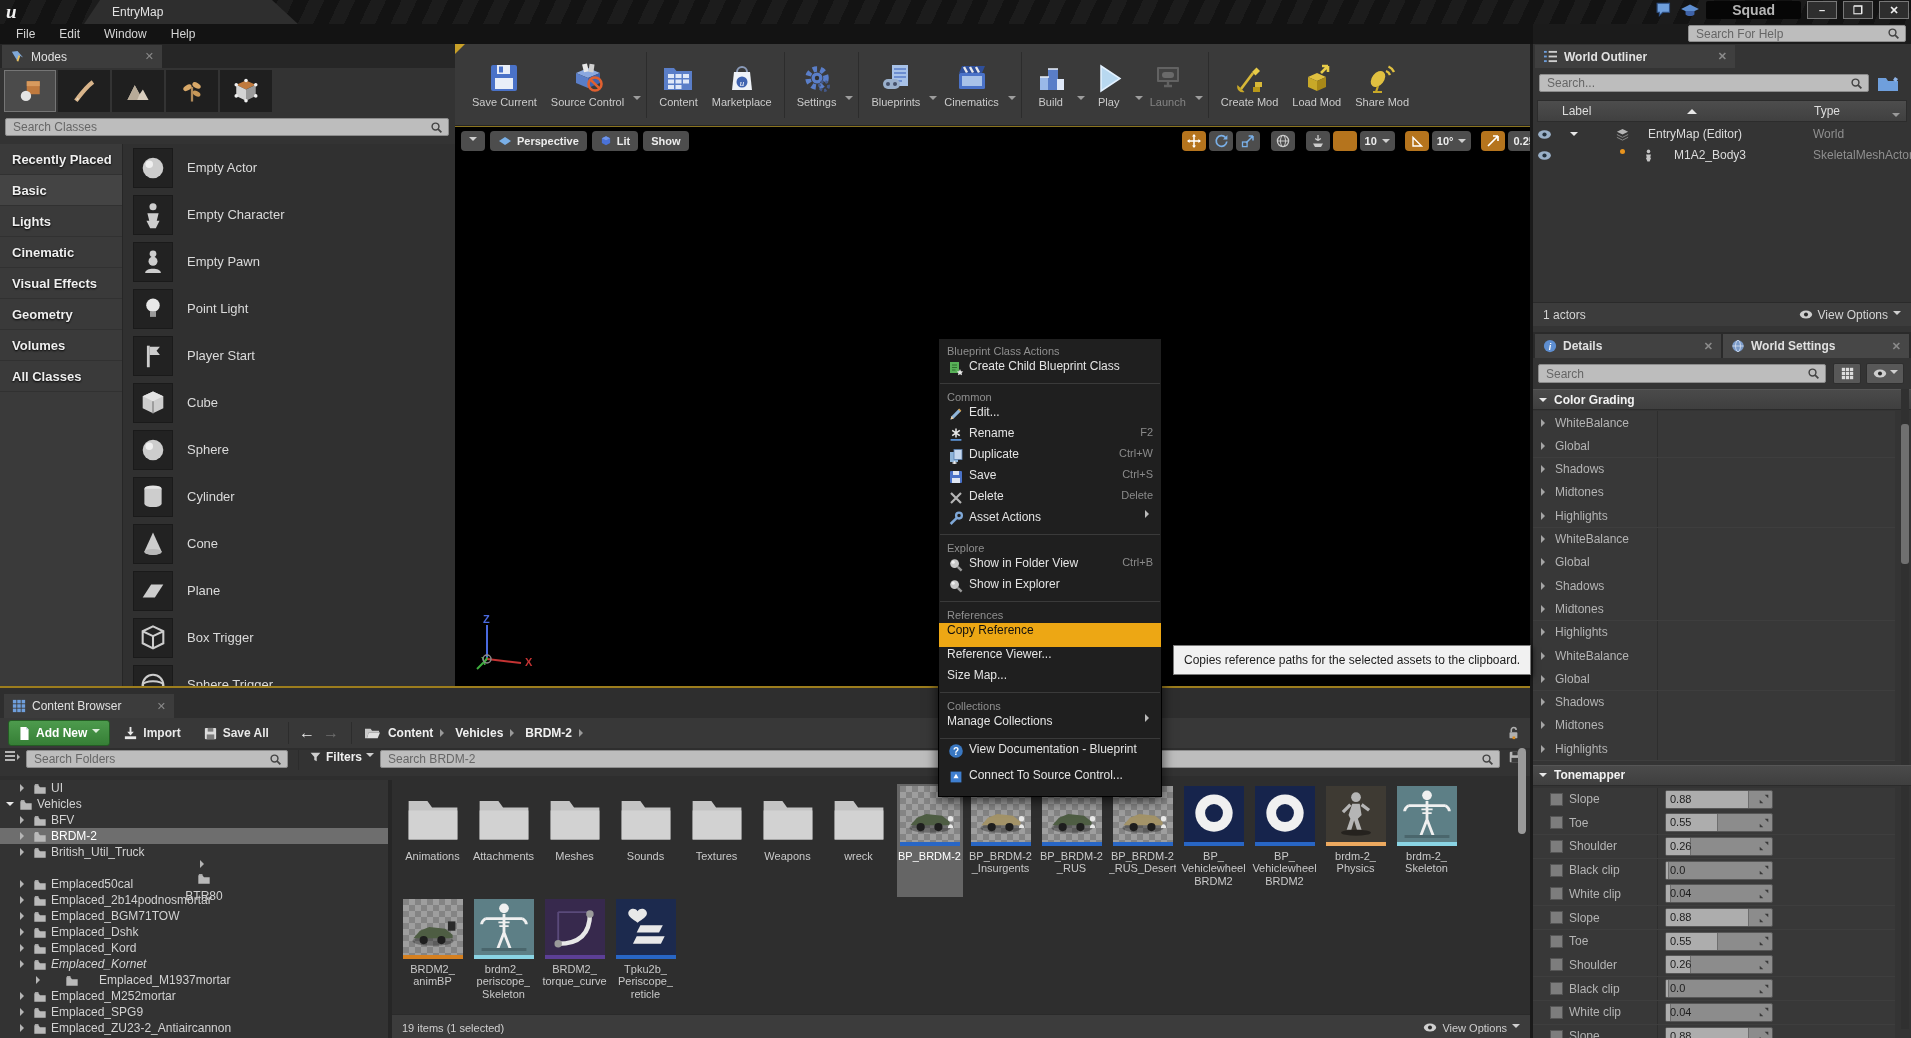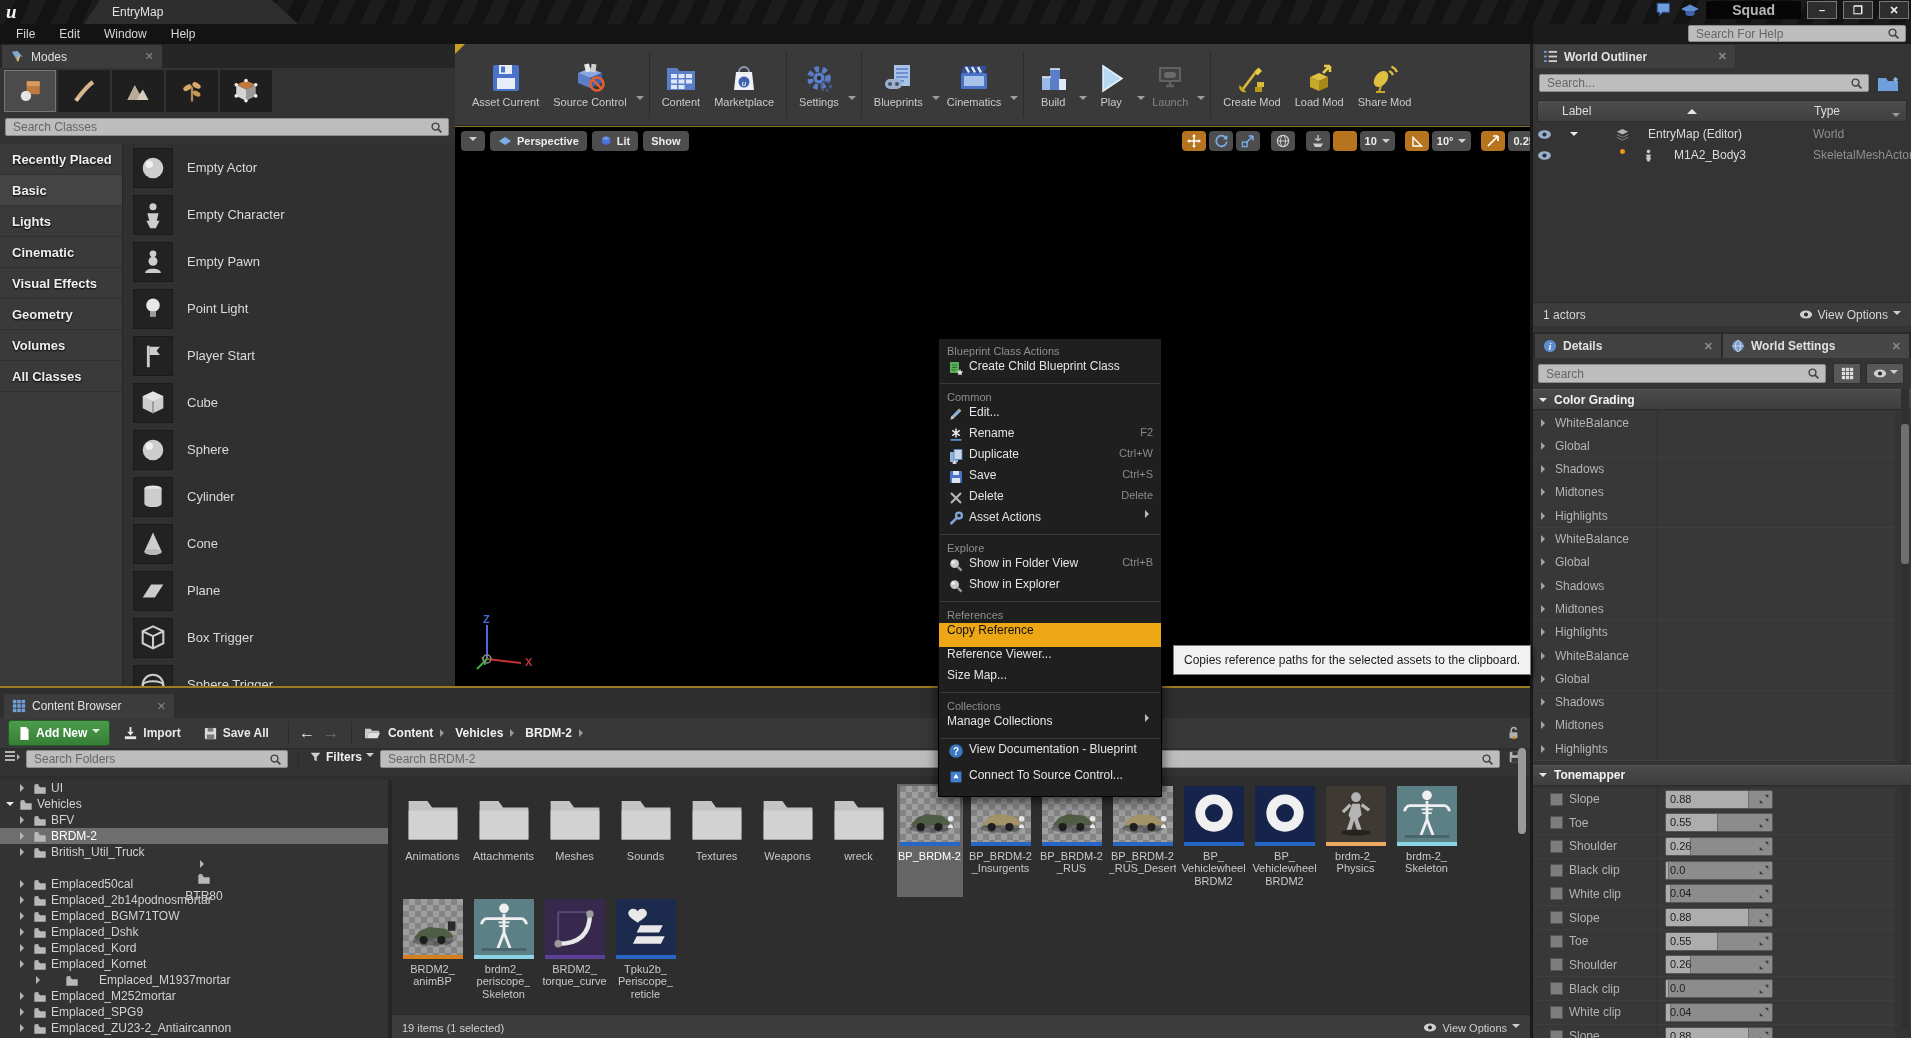--- a/index.html
+++ b/index.html
@@ -208,21 +208,21 @@
   <div id="toolbar">
       <div class="tb-group">
         <div class="tb-group">
           <div class="tb-btn">
             <svg width="34" height="32" viewBox="0 0 34 32">
               <rect x="4" y="3" width="26" height="26" rx="2" fill="#4a72c8"></rect>
               <rect x="10" y="3" width="13" height="9" fill="#e8eef8"></rect>
               <rect x="12" y="4.5" width="4" height="6" fill="#4a72c8"></rect>
               <rect x="8" y="16" width="18" height="11" fill="#e8eef8"></rect>
             </svg>
-            <div class="lbl">Asset Current</div>
+            <div class="lbl">Save Current</div>
           </div>
         </div>
         <div class="tb-group">
           <div class="tb-btn">
             <svg width="34" height="32" viewBox="0 0 34 32">
               <path d="M5 11 L17 6 L29 11 L17 16z" fill="#8aa8e0"></path>
               <path d="M5 11 V21 L17 26 V16z" fill="#5a7ec8"></path>
               <path d="M29 11 V21 L17 26 V16z" fill="#3f63b0"></path>
               <rect x="12" y="2" width="5" height="8" fill="#e8e8e8" transform="rotate(-14 14 6)"></rect>
               <rect x="18" y="2" width="5" height="8" fill="#d0d0d0" transform="rotate(8 20 6)"></rect>
@@ -867,21 +867,21 @@
         <div class="tree-row" style="padding-left: 20px;">
           <span class="tri closed"></span>
           <span>
             <svg width="14" height="13" viewBox="0 0 16 16">
               <path d="M1 4.5 h5.5 l1.5 2 H15 v8 H1z" fill="#b9b9b9"></path>
               <path d="M1 4.5 l1-1.8 h4 l.5 1.8z" fill="#cfcfcf"></path>
             </svg>
           </span>
           <span>Emplaced_Kord</span>
         </div>
-        <div class="tree-row" style="padding-left: 20px;">
+        <div class="tree-row" style="padding-left: 20px; font-style: italic;">
           <span class="tri closed"></span>
           <span>
             <svg width="14" height="13" viewBox="0 0 16 16">
               <path d="M1 4.5 h5.5 l1.5 2 H15 v8 H1z" fill="#b9b9b9"></path>
               <path d="M1 4.5 l1-1.8 h4 l.5 1.8z" fill="#cfcfcf"></path>
             </svg>
           </span>
           <span>Emplaced_Kornet</span>
         </div>
         <div class="tree-row" style="padding-left: 36px; gap: 20px;">

